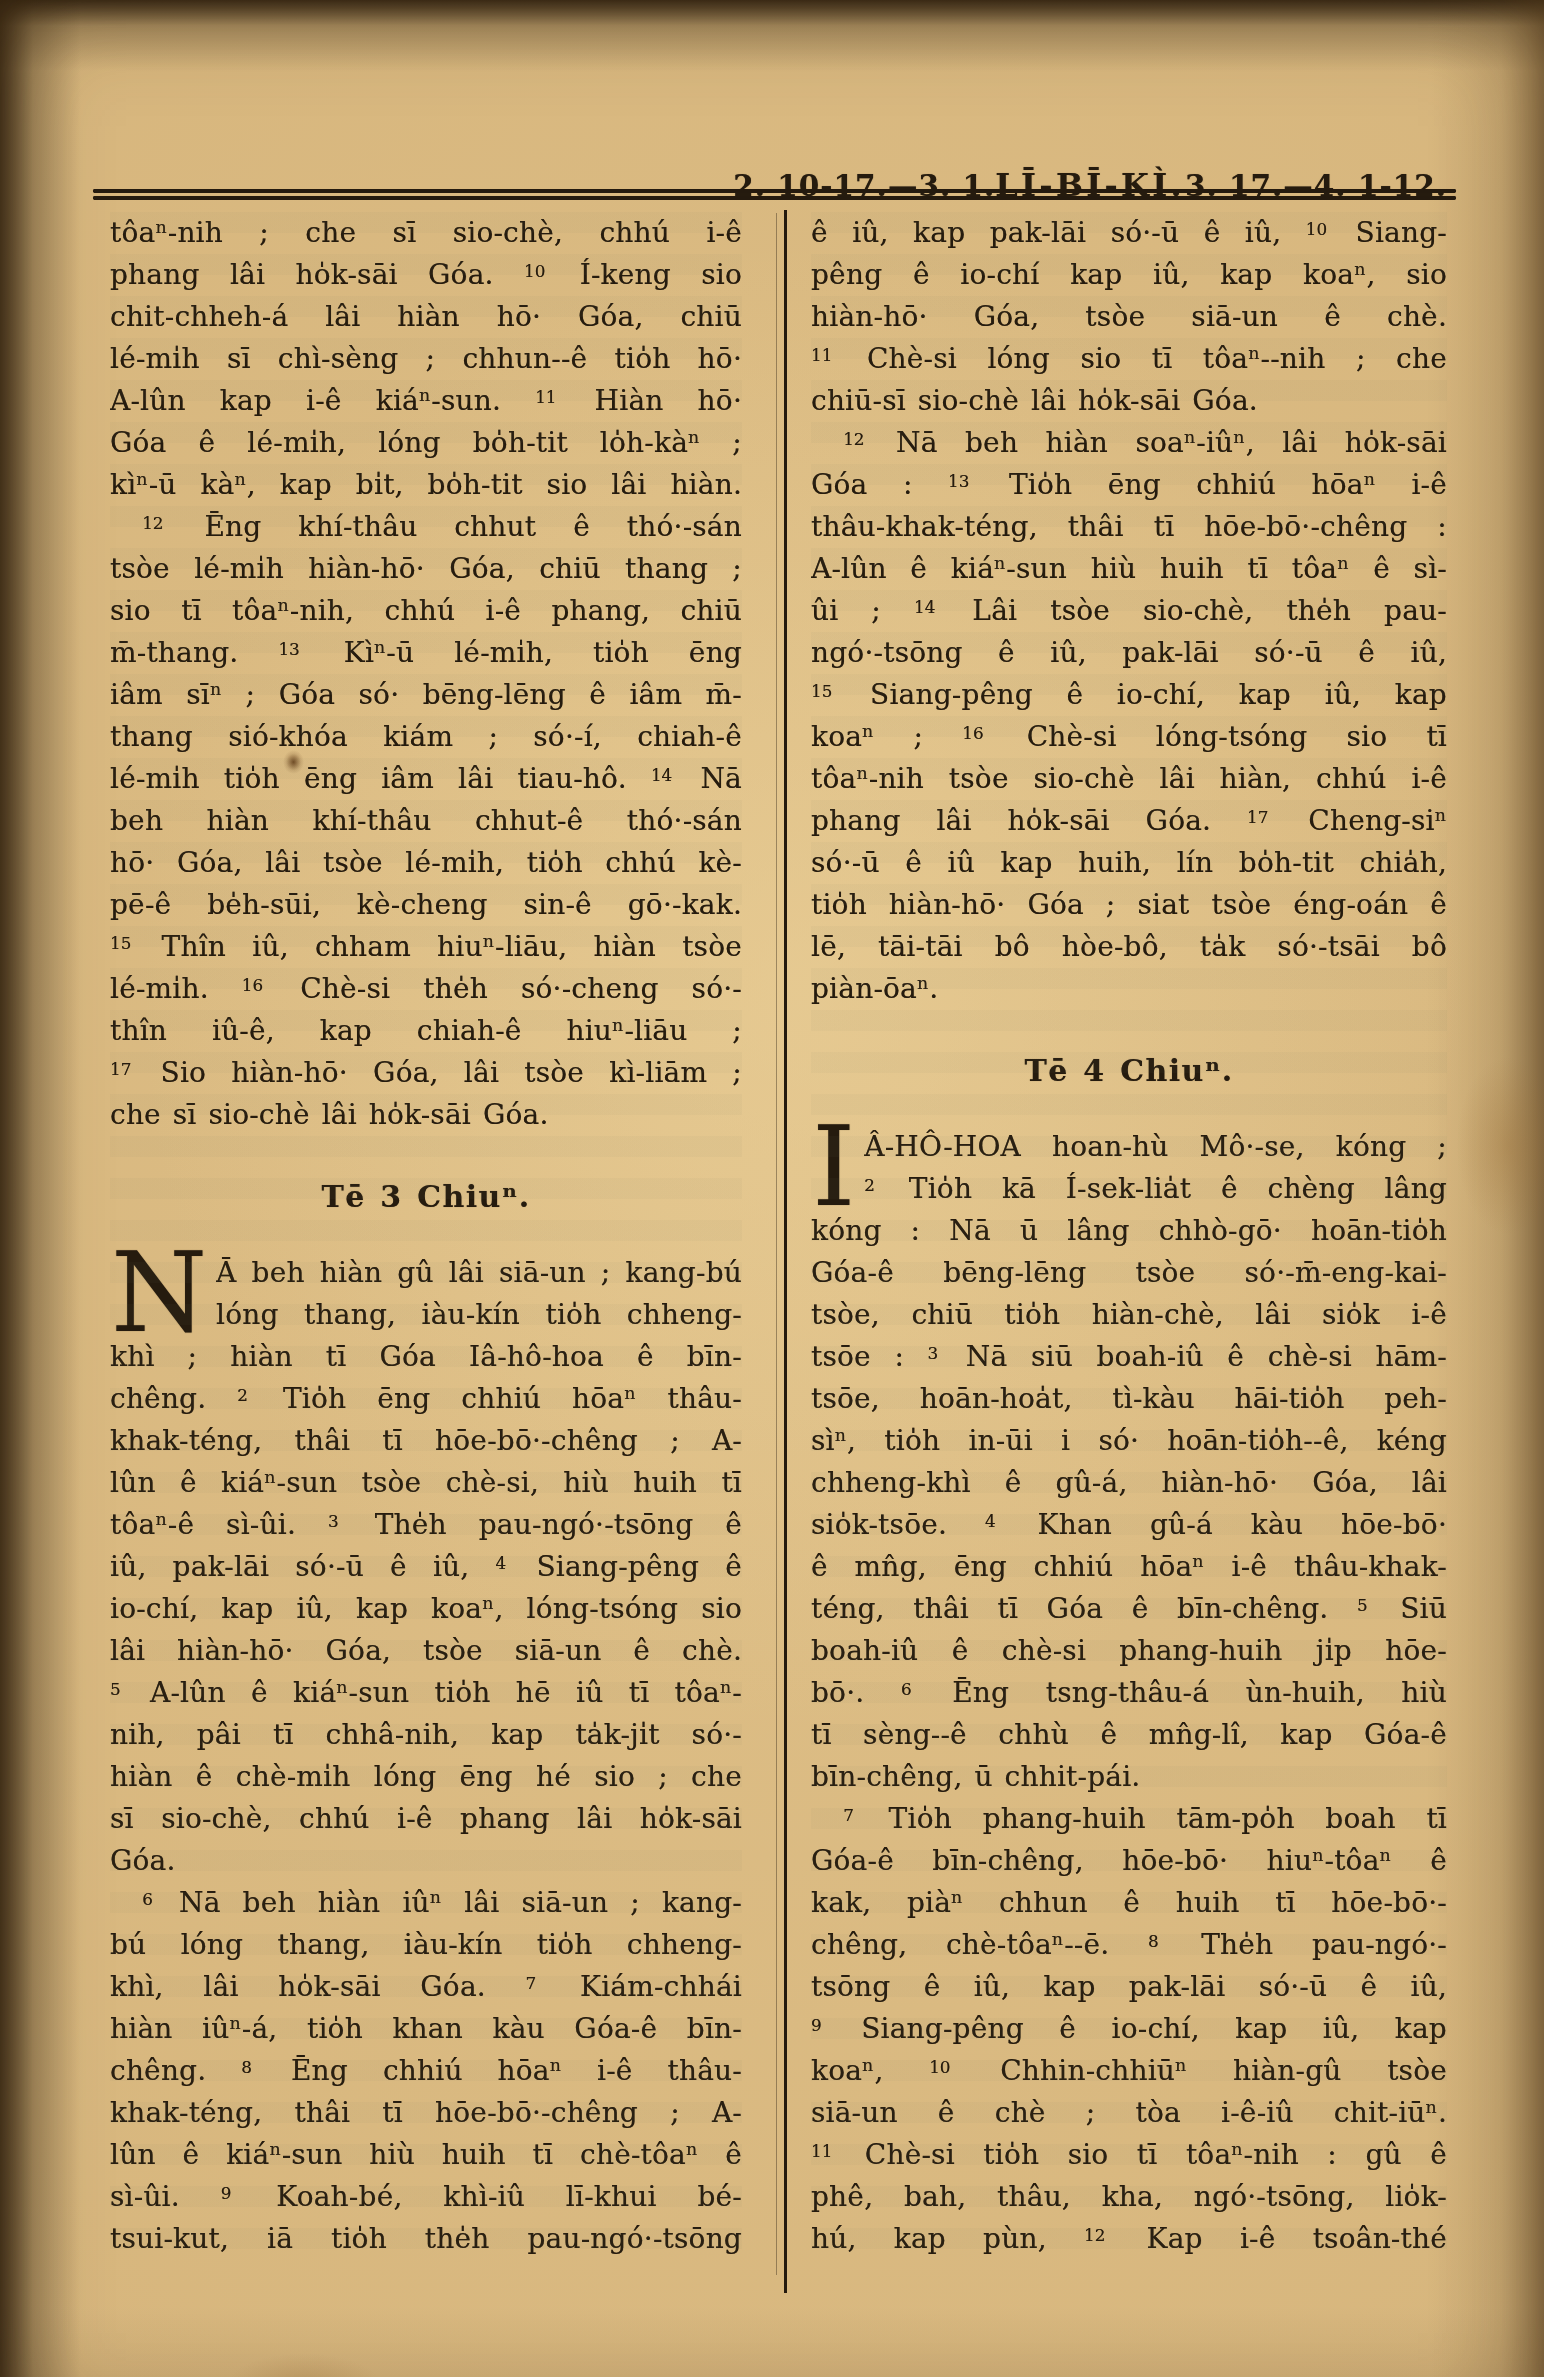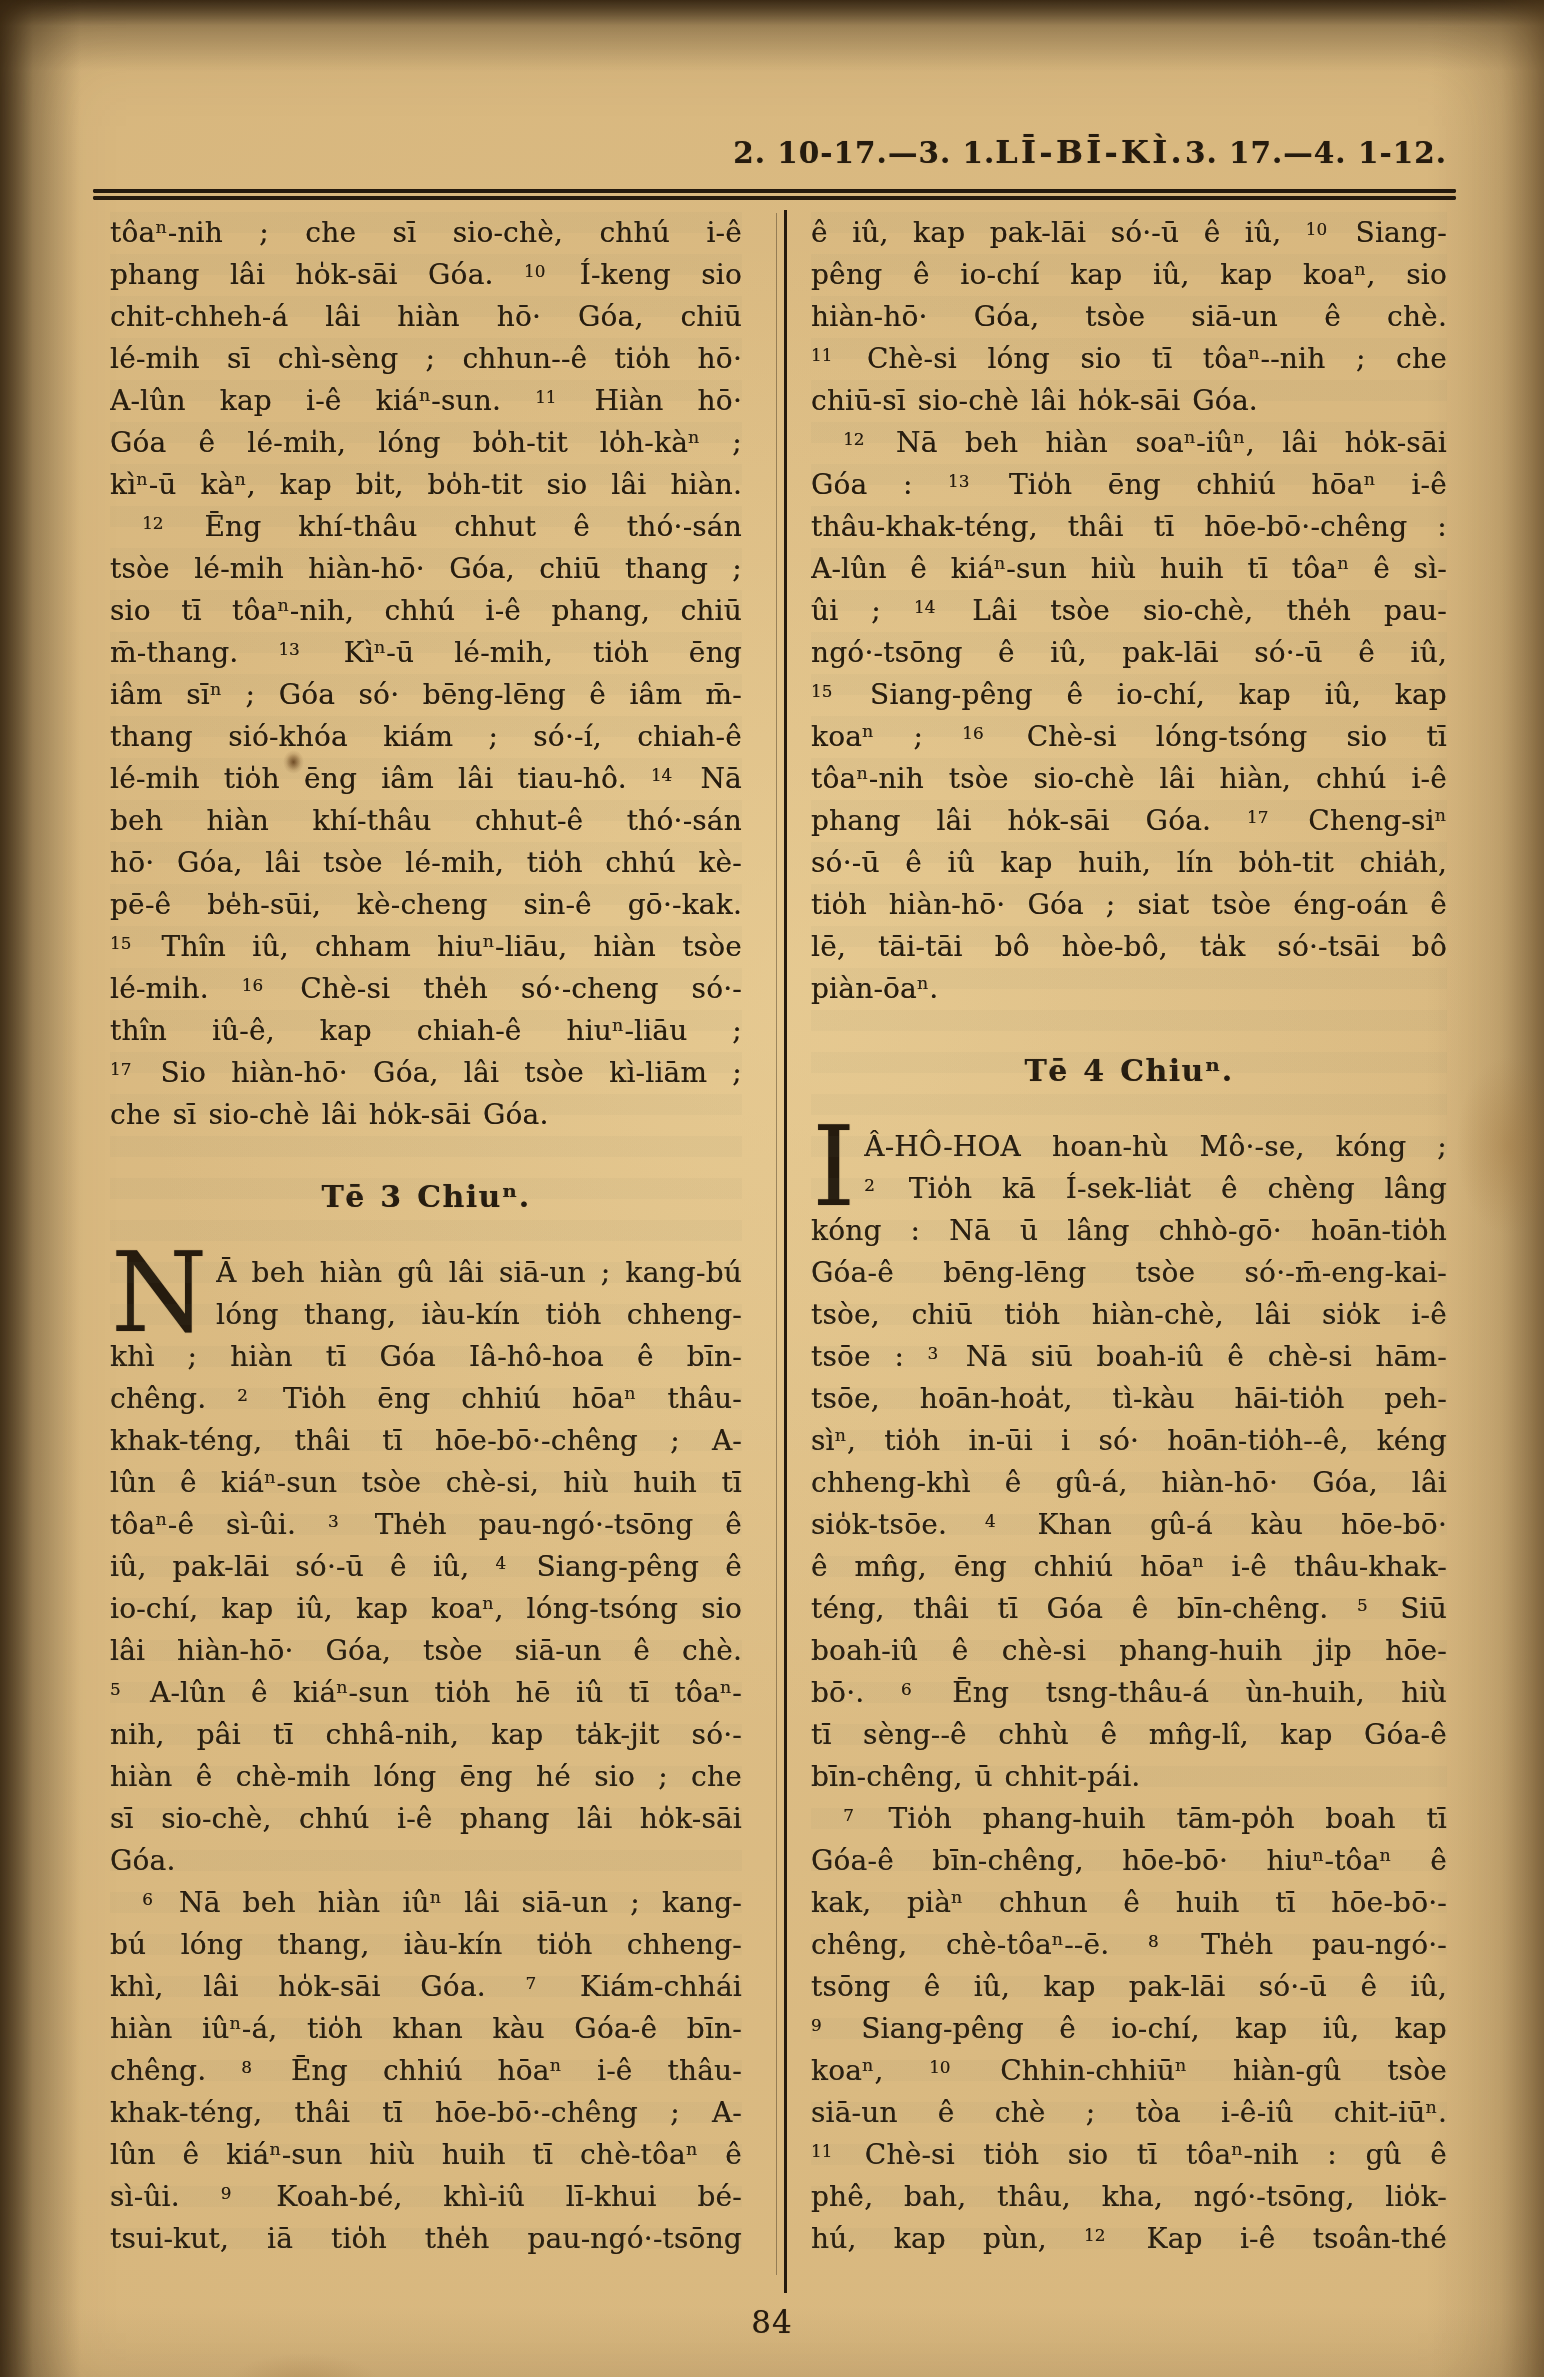--- a/index.html
+++ b/index.html
@@ -26,21 +26,21 @@
     background:radial-gradient(50% 50%, rgba(92,54,18,0.85), rgba(92,54,18,0.15) 70%, rgba(0,0,0,0) 100%);border-radius:50%;}
   .stain.s3{left:204px;top:2344px;width:200px;height:76px;
     background:radial-gradient(50% 50%, rgba(140,100,50,0.22), rgba(0,0,0,0) 75%);}
 
   .page-header{
     position:absolute;left:110px;top:133px;width:1337px;
     display:flex;justify-content:flex-end;align-items:baseline;
     font-weight:bold;font-size:29.5px;letter-spacing:1px;white-space:nowrap;
     text-shadow:0 0 0.7px rgba(38,28,16,0.55);
   }
-  .page-header .hdr-title{font-size:32px;letter-spacing:3.3px;}
+  .page-header .hdr-title{font-size:32px;letter-spacing:3.3px;margin-top:33px;}
 
   .double-rule{position:absolute;left:93px;top:189px;width:1363px;height:12.4px;}
   .double-rule .r1,.double-rule .r2{width:100%;background:#241a0e;border-radius:1.4px;}
   .double-rule .r1{height:3.8px;}
   .double-rule .r2{height:4.3px;margin-top:3.3px;}
 
   .col-divider{position:absolute;left:784px;top:210px;width:3.3px;height:2083px;background:#241a0e;}
   .col-divider::before{content:'';position:absolute;left:-8px;top:2.9px;width:1.4px;height:99%;background:rgba(36,26,14,0.38);}
 
   .column{
@@ -212,15 +212,14 @@
         <div class="line">tsōng ê iû, kap pak-lāi só·-ū ê iû,</div>
         <div class="line"><span class="vnum">9</span> Siang-pêng ê io-chí, kap iû, kap</div>
         <div class="line">koaⁿ, <span class="vnum">10</span> Chhin-chhiūⁿ hiàn-gû tsòe</div>
         <div class="line">siā-un ê chè ; tòa i-ê-iû chit-iūⁿ.</div>
         <div class="line"><span class="vnum">11</span> Chè-si tio̍h sio tī tôaⁿ-nih : gû ê</div>
         <div class="line">phê, bah, thâu, kha, ngó·-tsōng, lio̍k-</div>
         <div class="line">hú, kap pùn, <span class="vnum">12</span> Kap i-ê tsoân-thé</div>
       </div>
     </div>
 
-  <div class="page-number">84</div>
 </div>
 
 
 </body></html>

